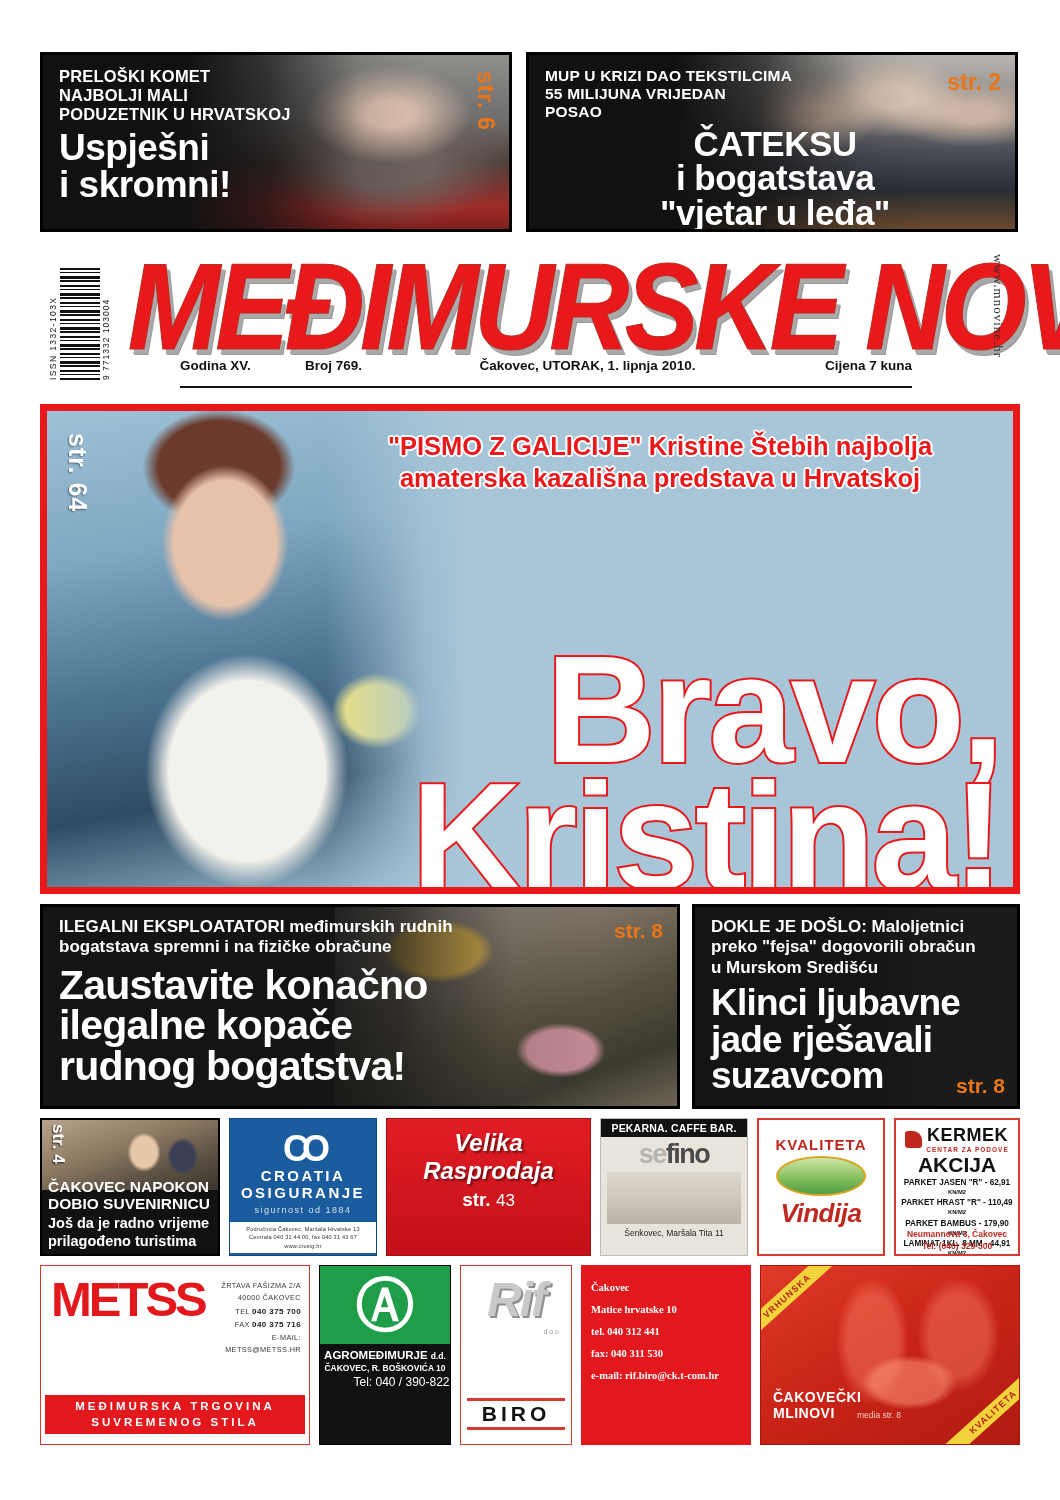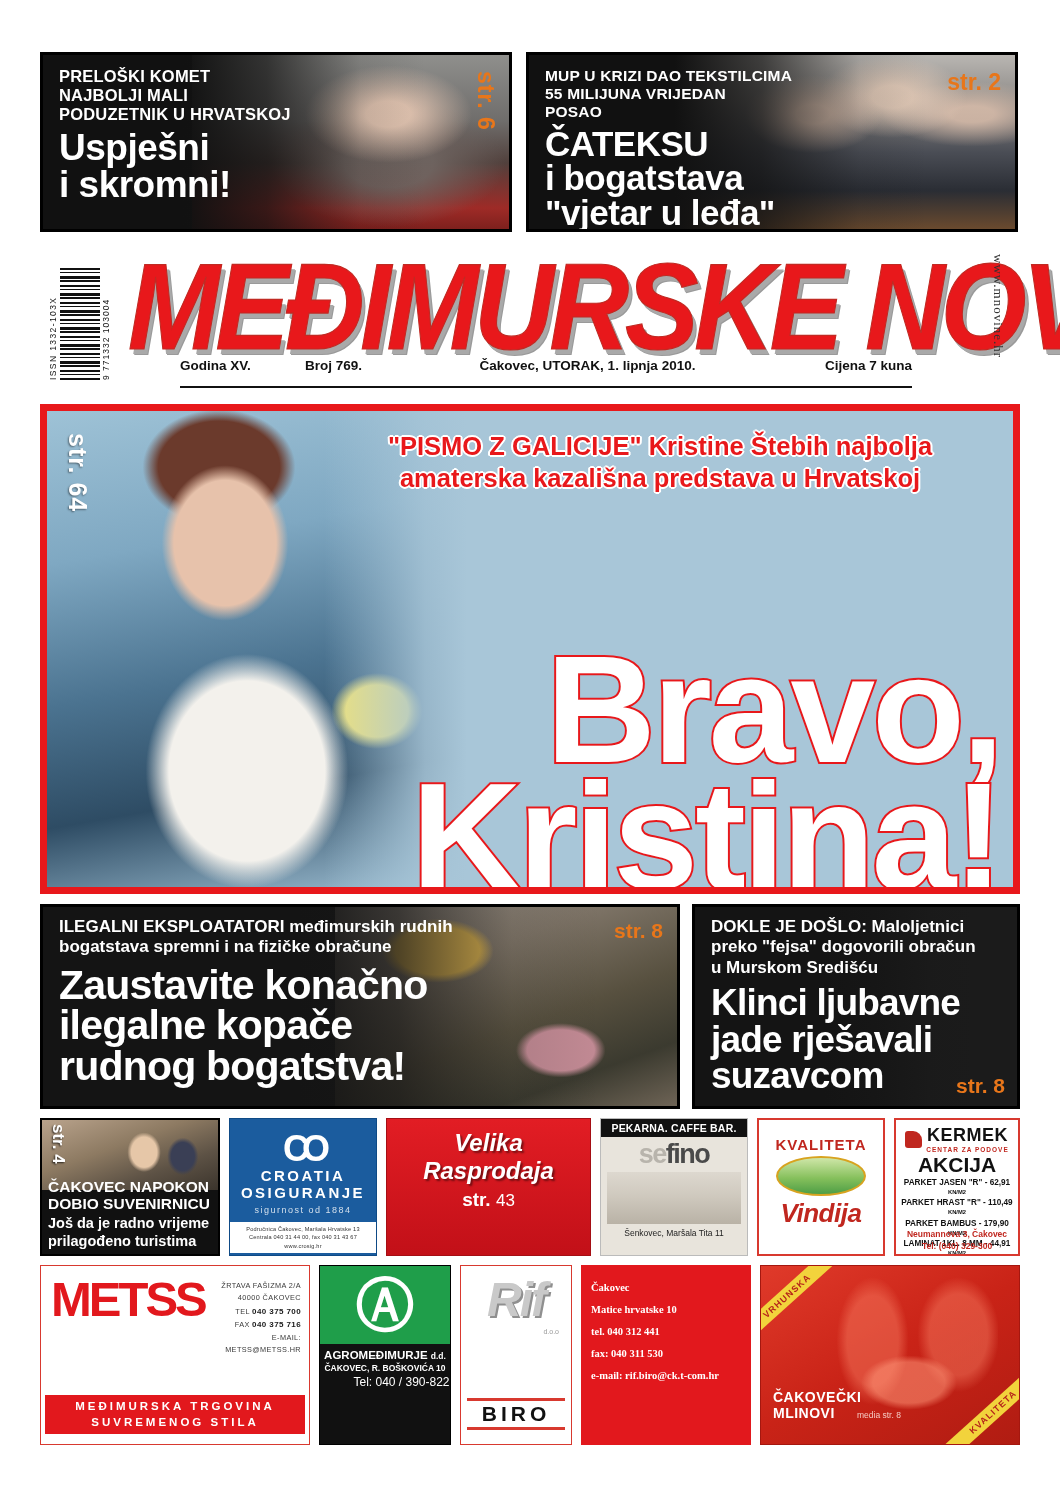--- a/index.html
+++ b/index.html
@@ -46,21 +46,21 @@
   .teaser .txt { position: absolute; left: 16px; top: 12px; right: 10px; z-index: 3; }
   .kicker {
     color: #fff; font-weight: bold; font-size: 16.5px; line-height: 1.16;
     letter-spacing: 0.2px; text-transform: uppercase;
   }
   .teaser.right .kicker { font-size: 15.5px; }
   .bigline {
     color: #fff; font-weight: bold; font-size: 37px; line-height: 0.98;
     margin-top: 6px; letter-spacing: -0.5px;
   }
-  .teaser.right .bigline { font-size: 35px; }
+  .teaser.right .bigline { font-size: 35px; text-align: center; }
   .strnum {
     position: absolute; z-index: 4; color: #e8761a; font-weight: bold;
   }
   .teaser.left .strnum {
     right: 10px; top: 16px; font-size: 23px;
     writing-mode: vertical-rl; letter-spacing: 1px;
   }
   .teaser.right .strnum { right: 14px; top: 14px; font-size: 23px; }
 
   

